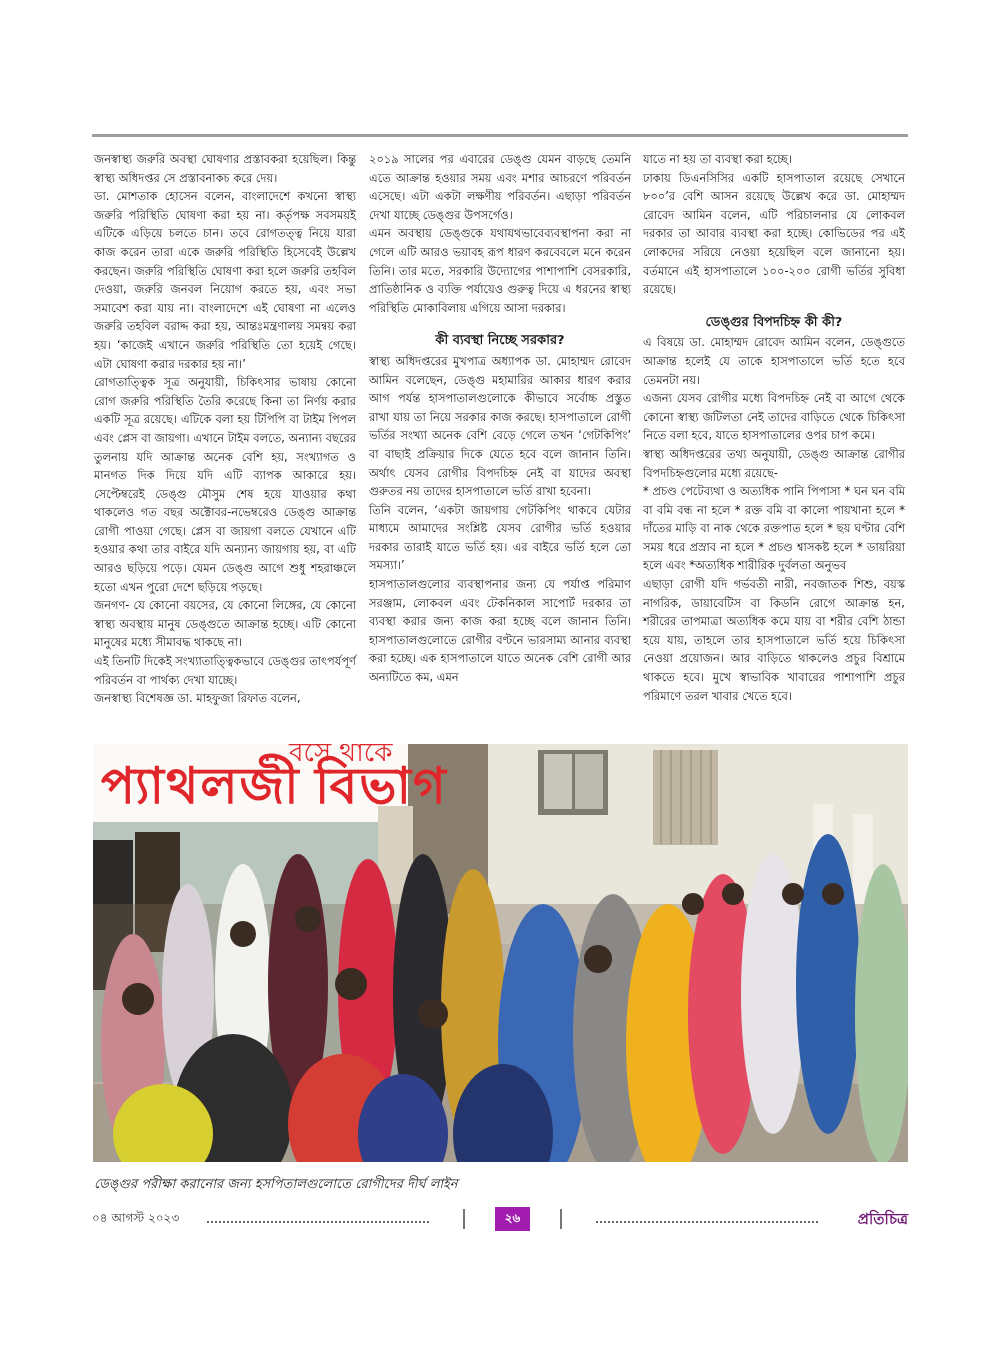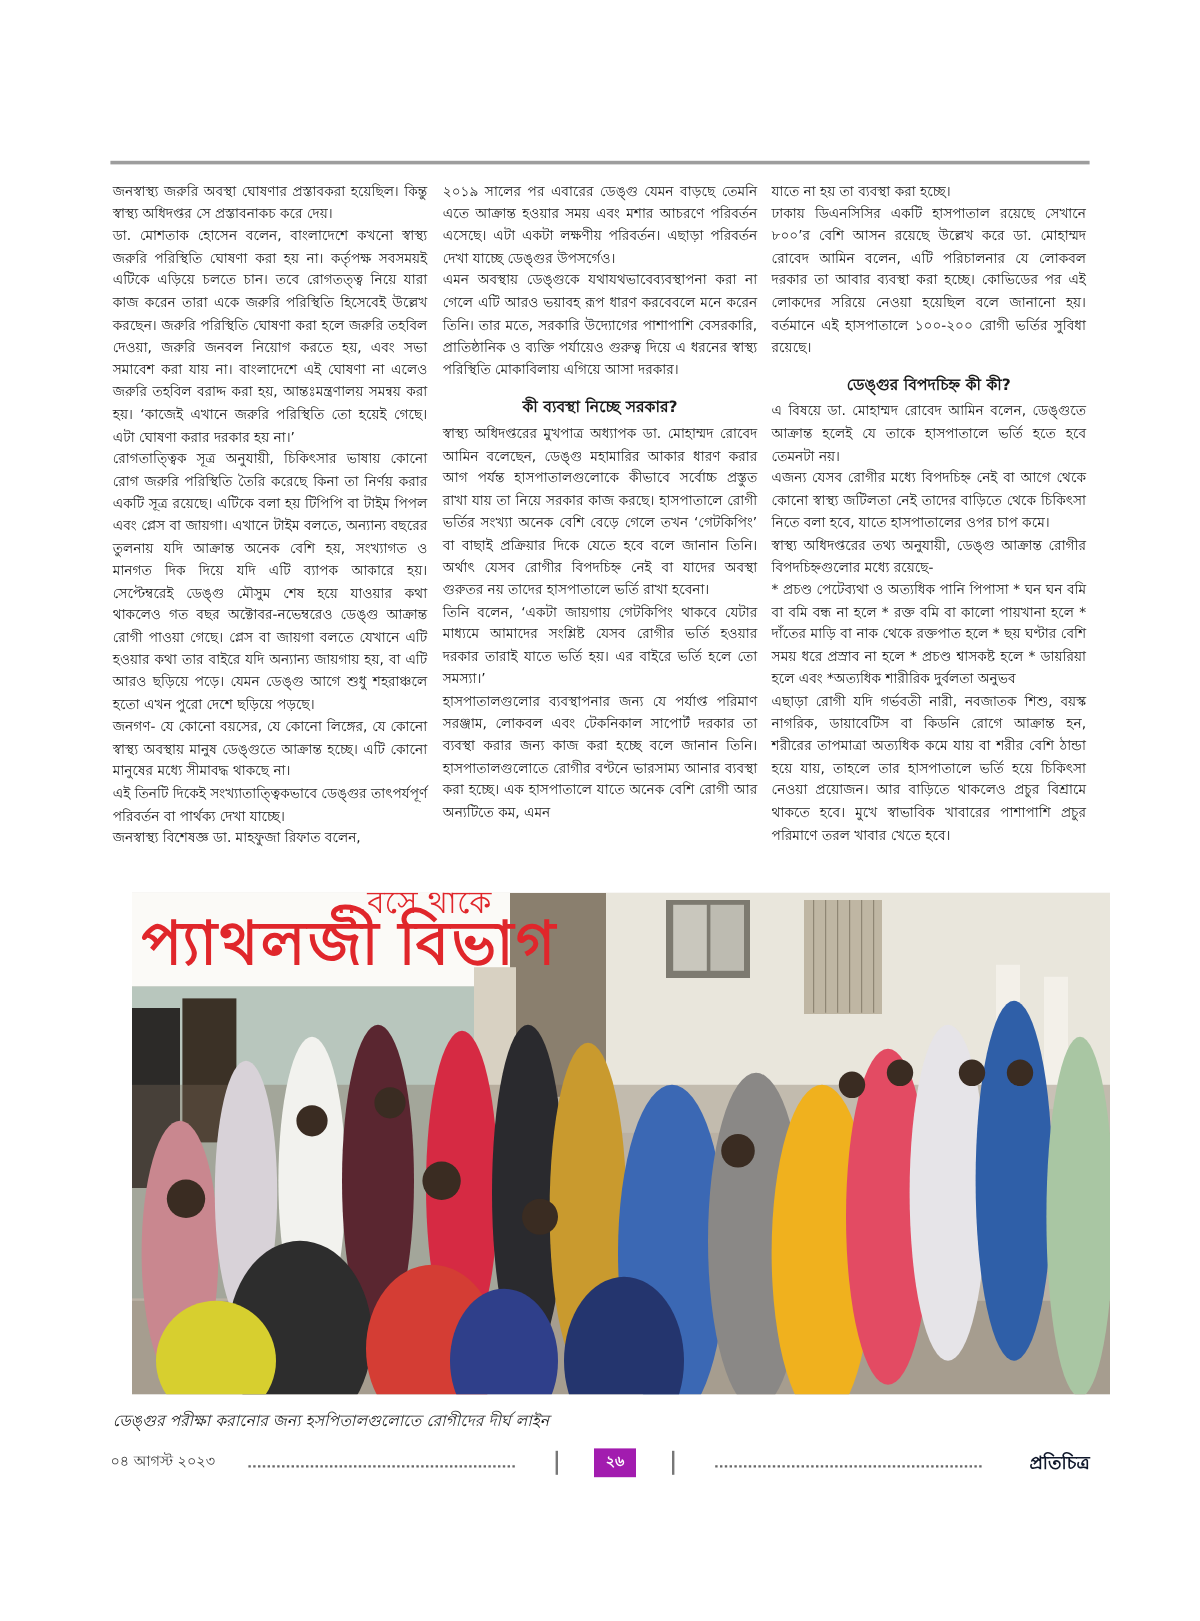--- a/index.html
+++ b/index.html
@@ -6,36 +6,36 @@
   body { width: 1000px; height: 1351px; position: relative; overflow: hidden;
          font-family: "DejaVu Sans", "Liberation Sans", sans-serif; color: #1a1a1a; }
   .top-rule { position: absolute; left: 92px; top: 134px; width: 816px; height: 3px; background: #9d9d9d; }
   .col { position: absolute; top: 150px; width: 262px; font-size: 11.4px; line-height: 18.6px;
          text-align: justify; }
   .col p { margin: 0; }
   .col-1 { left: 94px; }
   .col-2 { left: 369px; }
   .col-3 { left: 643px; }
   .subhead { font-weight: bold; text-align: center; margin: 14px 0 2px 0 !important; font-size: 13px; }
-  .photo { position: absolute; left: 110px; top: 744px; width: 815px; height: 418px; overflow: hidden;
+  .photo { position: absolute; left: 93px; top: 744px; width: 815px; height: 418px; overflow: hidden;
            background: #d9d6cc; }
   .photo svg { display: block; }
   .banner-text { position: absolute; left: 8px; top: 4px; font-size: 50px; font-weight: bold;
                  color: #e0262b; letter-spacing: 2px; font-family: Liberation Serif, serif; }
   .banner-top { position: absolute; left: 170px; top: -12px; font-size: 26px; color: #e0262b;
                 font-family: "DejaVu Sans", sans-serif; }
   .caption { position: absolute; left: 94px; top: 1174px; font-size: 13px; font-style: italic;
              color: #1a1a1a; }
   .footer { position: absolute; left: 92px; top: 1208px; width: 816px; height: 22px;
             display: flex; align-items: center; font-size: 12px; gap: 24px; }
   .footer-date { white-space: nowrap; color: #333; }
   .dots { flex: 1; border-bottom: 2px dotted #666; height: 0; margin: 0 4px; transform: translateY(3px); }
   .bar { width: 2px; height: 20px; background: #777; margin: 0 6px; }
   .page-num { background: #a21caf; color: #fff; font-weight: bold; padding: 2px 10px; font-size: 12px; }
-  .brand { font-weight: bold; font-size: 15px; color: #0f172a; white-space: nowrap; margin-left: 12px; }
+  .brand { font-weight: bold; font-size: 15px; color: #701a75; white-space: nowrap; margin-left: 12px; }
 </style>
 </head>
 <body>
 
 <div class="top-rule"></div>
 
 <div class="col col-1">
   <p>জনস্বাস্থ্য জরুরি অবস্থা ঘোষণার প্রস্তাবকরা হয়েছিল। কিন্তু স্বাস্থ্য অধিদপ্তর সে প্রস্তাবনাকচ করে দেয়।</p>
   <p>ডা. মোশতাক হোসেন বলেন, বাংলাদেশে কখনো স্বাস্থ্য জরুরি পরিস্থিতি ঘোষণা করা হয় না। কর্তৃপক্ষ সবসময়ই এটিকে এড়িয়ে চলতে চান। তবে রোগতত্ত্ব নিয়ে যারা কাজ করেন তারা একে জরুরি পরিস্থিতি হিসেবেই উল্লেখ করছেন। জরুরি পরিস্থিতি ঘোষণা করা হলে জরুরি তহবিল দেওয়া, জরুরি জনবল নিয়োগ করতে হয়, এবং সভা সমাবেশ করা যায় না। বাংলাদেশে এই ঘোষণা না এলেও জরুরি তহবিল বরাদ্দ করা হয়, আন্তঃমন্ত্রণালয় সমন্বয় করা হয়। ‘কাজেই এখানে জরুরি পরিস্থিতি তো হয়েই গেছে। এটা ঘোষণা করার দরকার হয় না।’</p>
   <p>রোগতাত্ত্বিক সূত্র অনুযায়ী, চিকিৎসার ভাষায় কোনো রোগ জরুরি পরিস্থিতি তৈরি করেছে কিনা তা নির্ণয় করার একটি সূত্র রয়েছে। এটিকে বলা হয় টিপিপি বা টাইম পিপল এবং প্লেস বা জায়গা। এখানে টাইম বলতে, অন্যান্য বছরের তুলনায় যদি আক্রান্ত অনেক বেশি হয়, সংখ্যাগত ও মানগত দিক দিয়ে যদি এটি ব্যাপক আকারে হয়। সেপ্টেম্বরেই ডেঙ্গু মৌসুম শেষ হয়ে যাওয়ার কথা থাকলেও গত বছর অক্টোবর-নভেম্বরেও ডেঙ্গু আক্রান্ত রোগী পাওয়া গেছে। প্লেস বা জায়গা বলতে যেখানে এটি হওয়ার কথা তার বাইরে যদি অন্যান্য জায়গায় হয়, বা এটি আরও ছড়িয়ে পড়ে। যেমন ডেঙ্গু আগে শুধু শহরাঞ্চলে হতো এখন পুরো দেশে ছড়িয়ে পড়ছে।</p>

